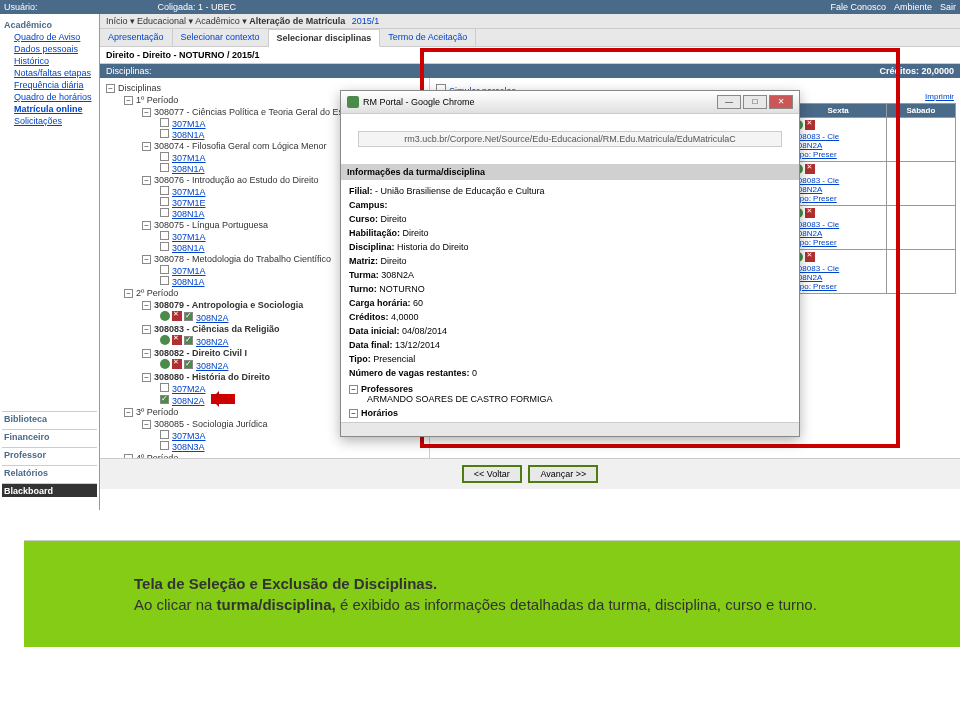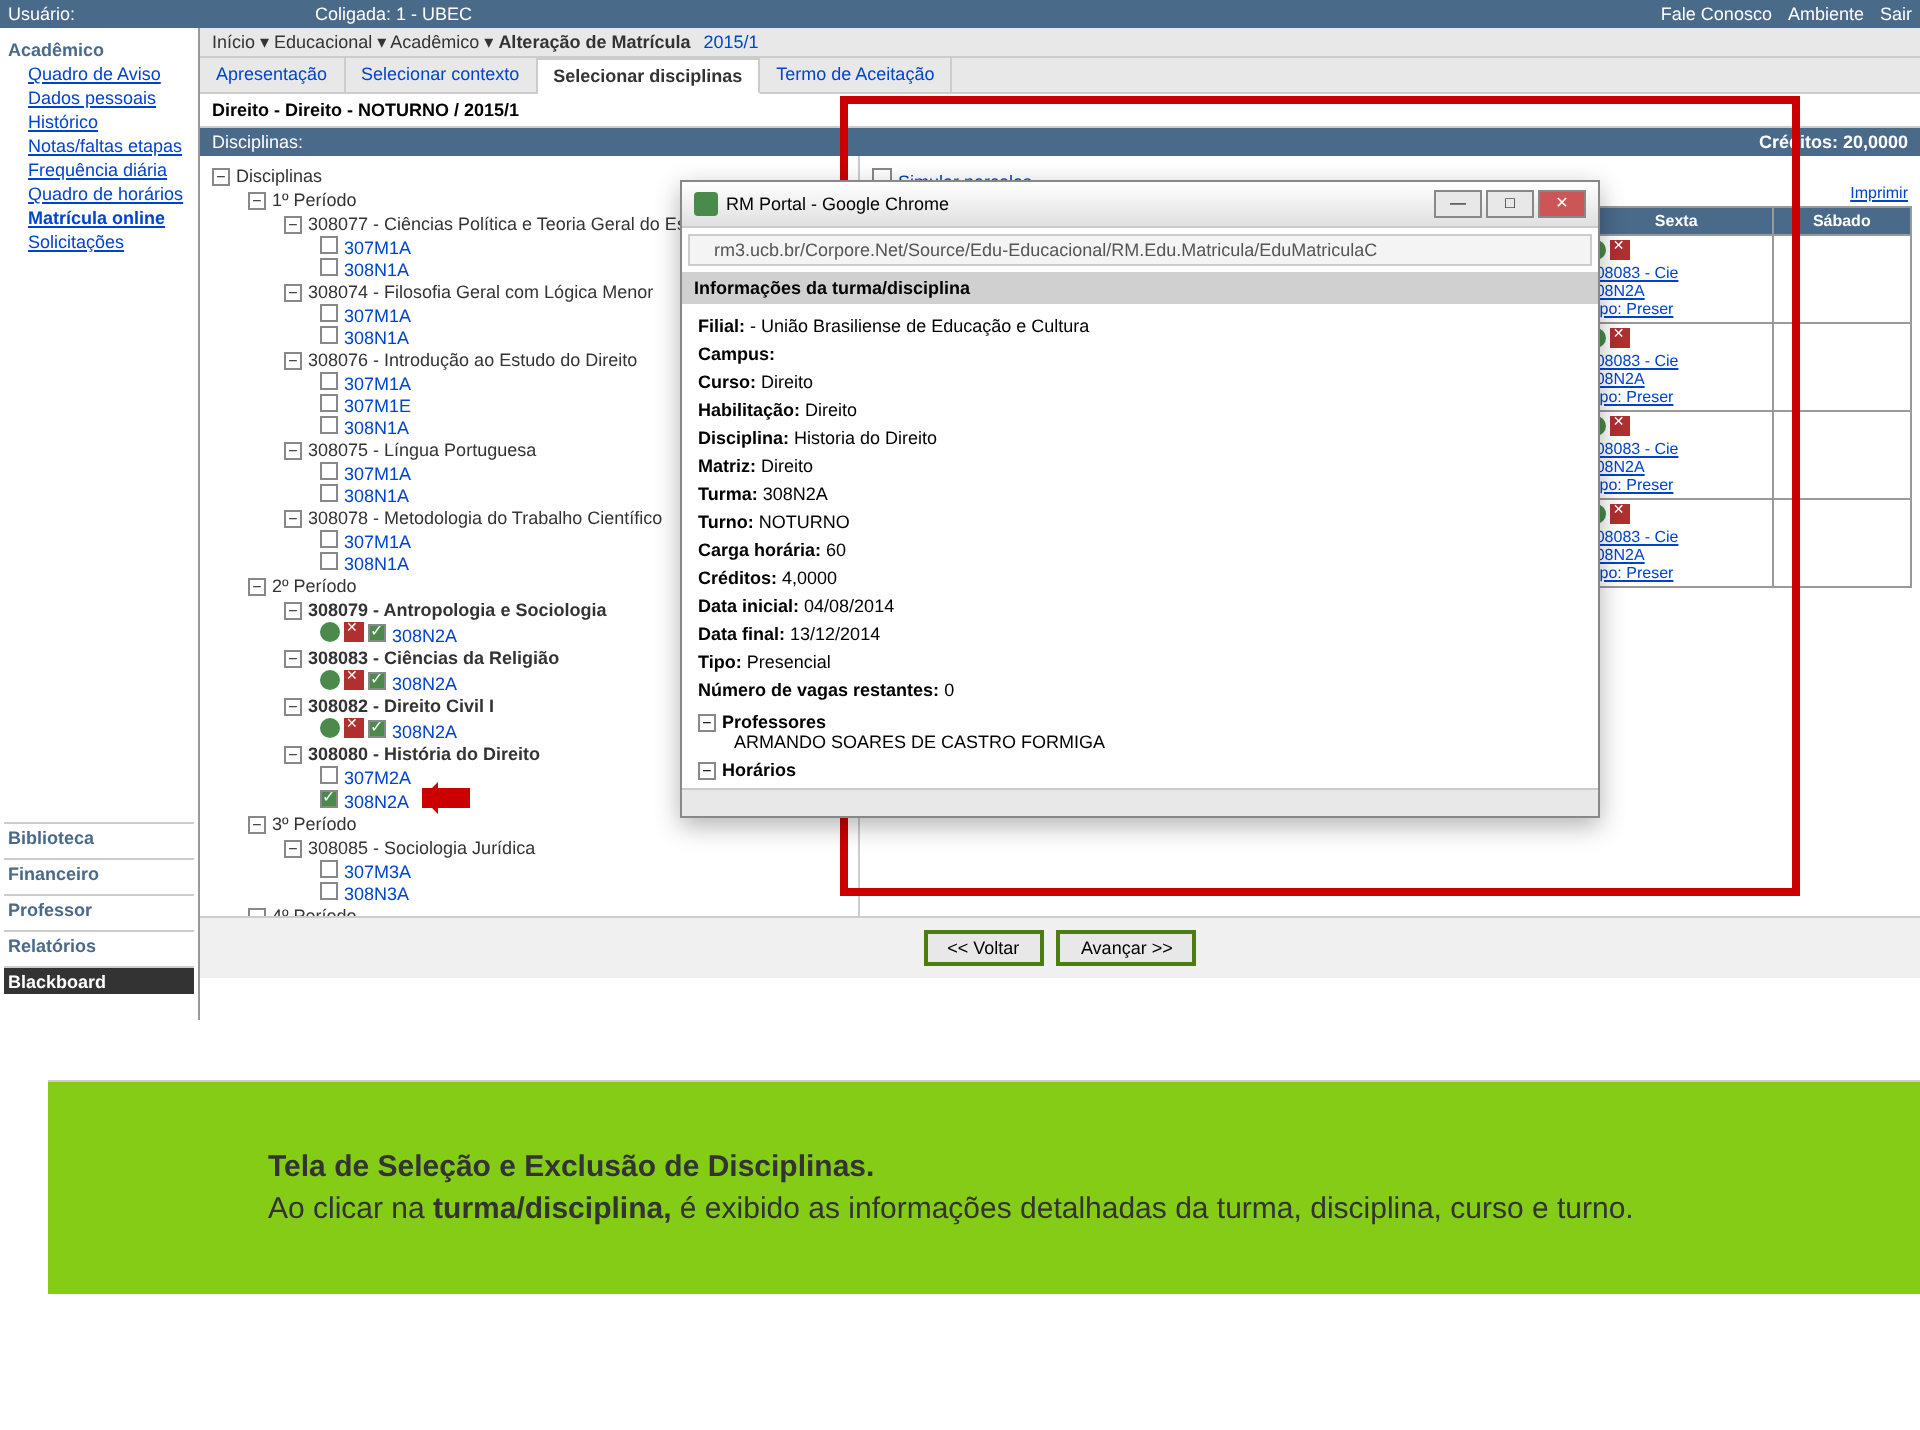--- a/index.html
+++ b/index.html
@@ -20,21 +20,21 @@
 .tab { padding: 3px 8px; color: #0044cc; cursor: pointer; border-right: 1px solid #ccc; }
 .tab.active { background: #fff; font-weight: bold; color: #333; border-top: 1px solid #ccc; border-bottom: 1px solid #fff; margin-bottom: -1px; }
 .ctx { padding: 3px 6px; font-size: 9px; font-weight: bold; border-bottom: 1px solid #ccc; }
 .disc-bar { background: #4a6a8a; color: #fff; padding: 2px 6px; font-size: 9px; display: flex; }
 .disc-bar .cred { margin-left: auto; font-weight: bold; }
 .tree-area { display: flex; height: 380px; }
 .tree { width: 330px; overflow: auto; padding: 4px 6px; font-size: 9px; border-right: 1px solid #ccc; }
 .tree-node { padding: 1px 0; color: #333; }
 .tree-node .toggle { display: inline-block; width: 9px; height: 9px; border: 1px solid #888; text-align: center; line-height: 7px; font-size: 8px; margin-right: 3px; cursor: pointer; }
 .tree-child { margin-left: 18px; }
-.tree-link { color: #0044cc; cursor: pointer; }
+.tree-link { color: #0044cc; text-decoration: underline; cursor: pointer; }
 .tree-child .chk { display: inline-block; width: 9px; height: 9px; border: 1px solid #888; margin-right: 3px; }
 .tree-child .chk.checked { background: #4a8a4a; position: relative; }
 .tree-child .chk.checked::after { content: "✓"; color: #fff; font-size: 8px; position: absolute; top: -2px; left: 0; }
 .ico-green { display: inline-block; width: 10px; height: 10px; background: #4a8a4a; border-radius: 50%; margin-right: 2px; }
 .ico-x { display: inline-block; width: 10px; height: 10px; background: #b03030; margin-right: 2px; position: relative; }
 .ico-x::after { content: "✕"; color: #fff; font-size: 7px; position: absolute; top: -1px; left: 1px; }
 .arrow-red { display: inline-block; width: 24px; height: 10px; background: #cc0000; position: relative; margin-left: 6px; }
 .arrow-red::before { content: ""; position: absolute; left: -8px; top: -3px; border: 8px solid transparent; border-right-color: #cc0000; }
 .right-pane { flex: 1; padding: 4px; position: relative; }
 .sim { font-size: 9px; color: #0044cc; padding: 2px; }
@@ -43,21 +43,21 @@
 .sched .print { text-align: right; color: #0044cc; text-decoration: underline; padding: 2px; cursor: pointer; }
 .sched table { border-collapse: collapse; width: 100%; }
 .sched th { background: #4a6a8a; color: #fff; padding: 2px 4px; border: 1px solid #999; font-weight: bold; }
 .sched td { border: 1px solid #999; padding: 2px 3px; vertical-align: top; height: 36px; }
 .sched .cell-link { color: #0044cc; text-decoration: underline; }
 .popup { position: absolute; left: 340px; top: 90px; width: 460px; background: #fff; border: 1px solid #888; box-shadow: 0 4px 12px rgba(0,0,0,0.3); z-index: 10; font-size: 9px; }
 .popup-title { background: linear-gradient(#fff, #e0e0e0); padding: 4px 6px; display: flex; align-items: center; border-bottom: 1px solid #ccc; }
 .popup-title .wbtns { margin-left: auto; display: flex; gap: 2px; }
 .wbtn { width: 24px; height: 14px; border: 1px solid #888; background: #e8e8e8; text-align: center; line-height: 12px; cursor: pointer; font-size: 8px; }
 .wbtn.close { background: #cc5555; color: #fff; }
-.popup-url { background: #f4f4f4; border: 1px solid #ccc; margin: 3px; padding: 2px 12px; font-size: 9px; color: #555; }
+.popup-url { background: #f4f4f4; border: 1px solid #ccc; margin: 17px; padding: 2px 0; font-size: 9px; color: #555; text-align: center; }
 .popup-hdr { background: #d0d0d0; padding: 3px 6px; font-weight: bold; }
 .popup-body { padding: 4px 8px; }
 .popup-row { padding: 2px 0; }
 .popup-row b { font-weight: bold; }
 .popup-sec { margin-top: 4px; }
 .popup-sec .toggle { display: inline-block; width: 9px; height: 9px; border: 1px solid #888; text-align: center; line-height: 7px; font-size: 8px; margin-right: 3px; }
 .popup-scroll { height: 14px; background: #e8e8e8; border-top: 1px solid #ccc; position: relative; }
 .footer-btns { text-align: center; padding: 6px; background: #f0f0f0; border-top: 1px solid #ccc; }
 .btn { padding: 2px 10px; font-size: 9px; border: 2px solid #4d7c0f; background: #e8e8e8; cursor: pointer; margin: 0 2px; }
 .caption-box { position: absolute; left: 0; top: 540px; width: 960px; padding: 32px 110px; border-top: 1px solid #ccc; background: #84cc16; margin-left: 24px; }

